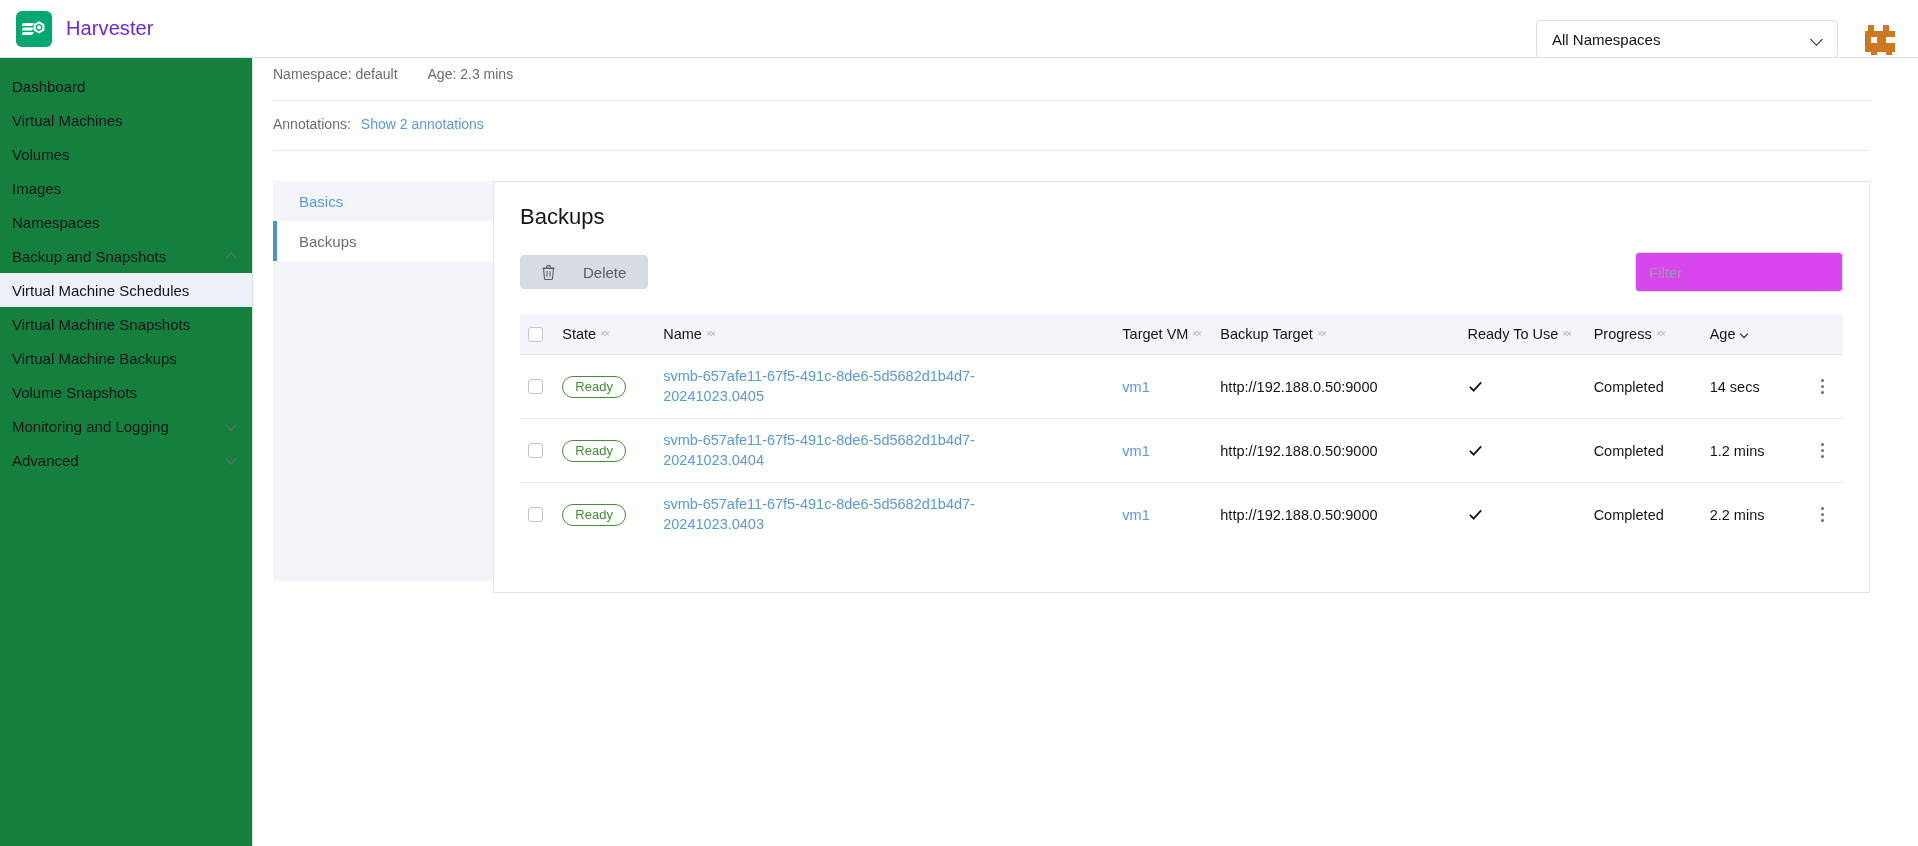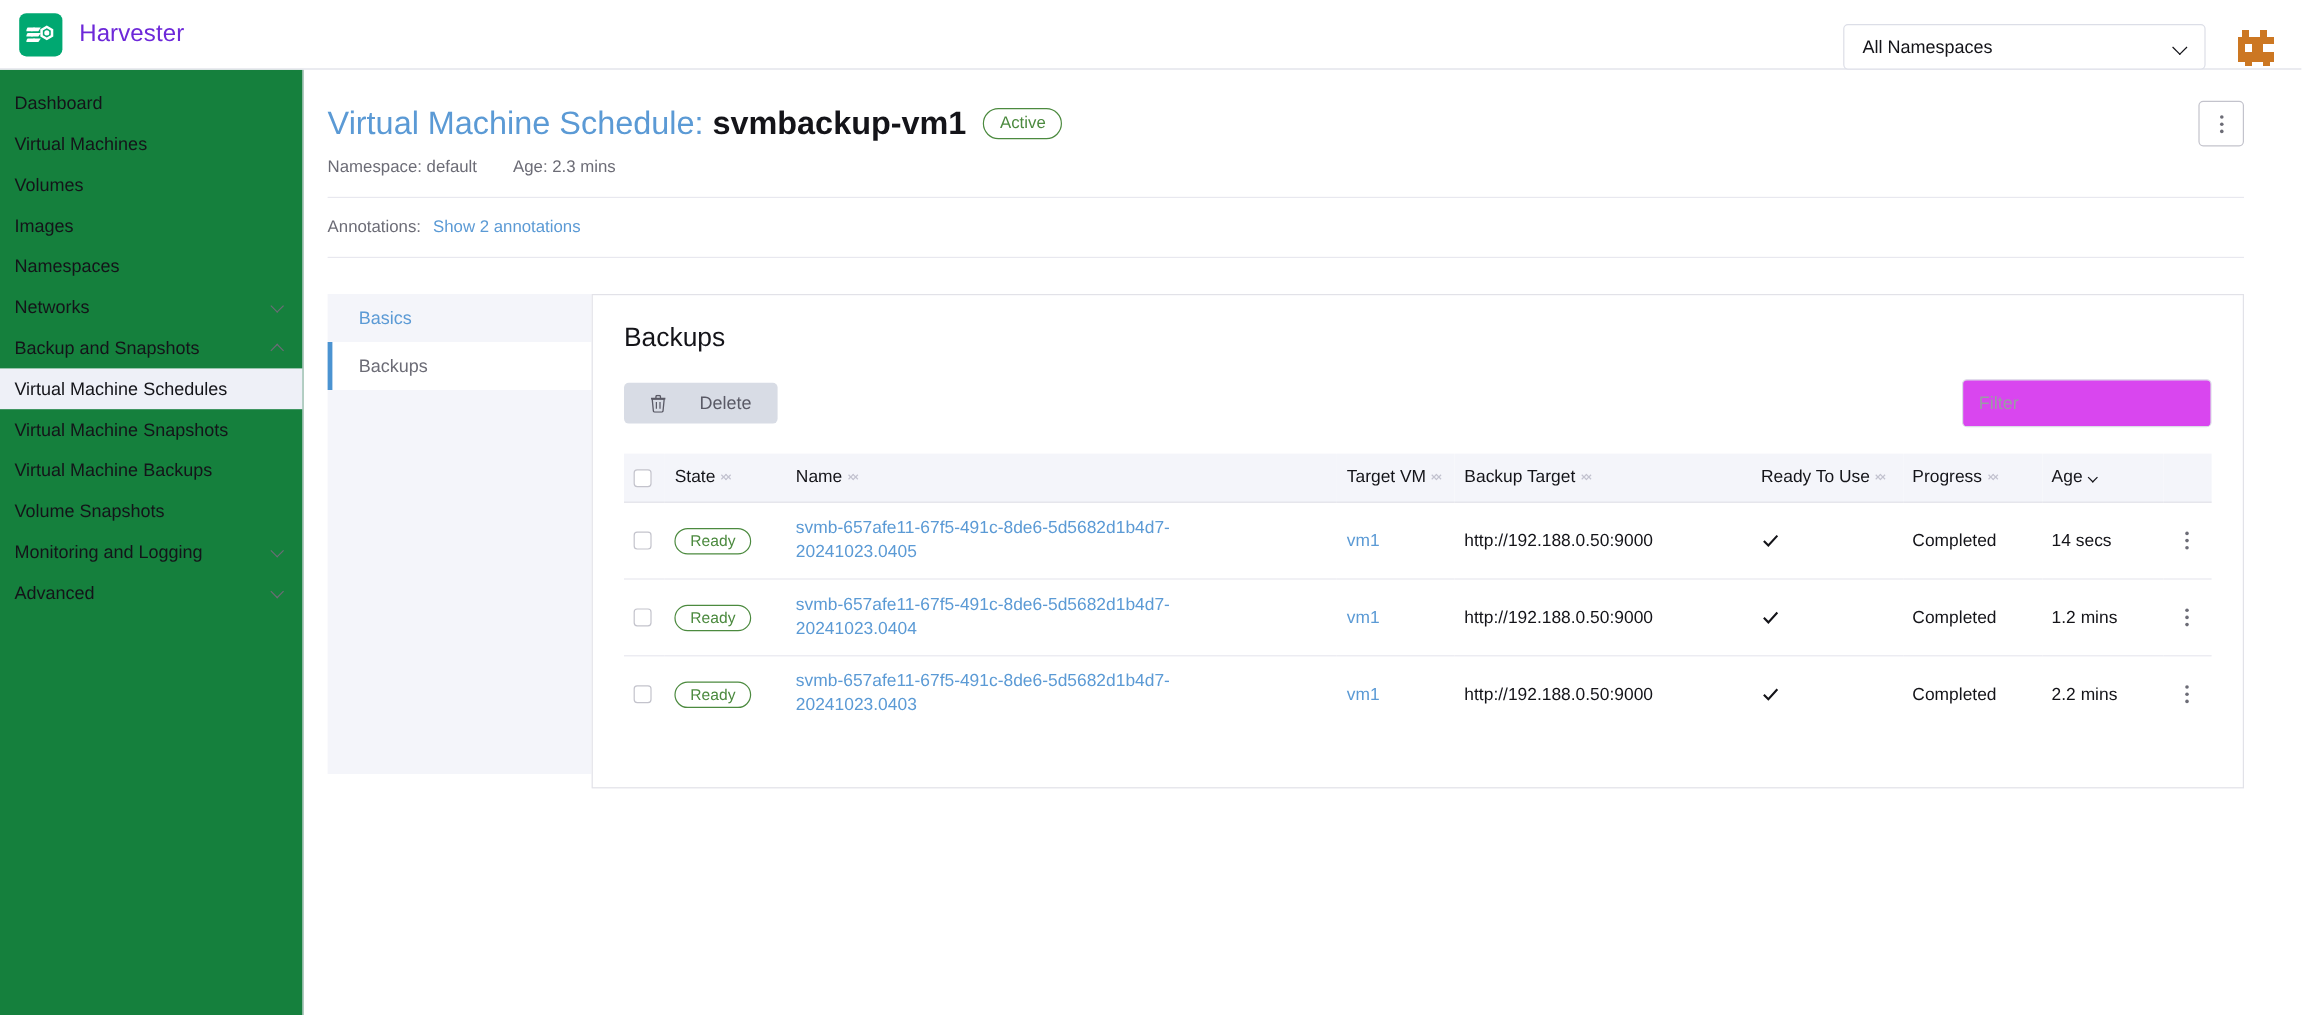--- a/index.html
+++ b/index.html
@@ -263,24 +263,20 @@
       <div class="nav-item link">
         <span class="lbl">Volumes</span>
       </div>
       <div class="nav-item link">
         <span class="lbl">Images</span>
       </div>
       <div class="nav-item link">
         <span class="lbl">Namespaces</span>
       </div>
       <div class="nav-item group">
-        <span class="lbl">Networks</span>
-        <span class="nav-chev"></span>
-      </div>
-      <div class="nav-item group">
         <span class="lbl">Backup and Snapshots</span>
         <span class="nav-chev up"></span>
       </div>
       <div class="nav-item child active">
         <span class="lbl">Virtual Machine Schedules</span>
       </div>
       <div class="nav-item child">
         <span class="lbl">Virtual Machine Snapshots</span>
       </div>
       <div class="nav-item child">
@@ -295,34 +291,20 @@
       </div>
       <div class="nav-item group">
         <span class="lbl">Advanced</span>
         <span class="nav-chev"></span>
       </div>
     </nav>
 
   <main class="main">
     <div class="main-inner">
 
-      <div class="title-row">
-        <h1 class="title">
-          <span class="link">Virtual Machine Schedule:</span>
-          <span class="name">svmbackup-vm1</span>
-        </h1>
-        <span class="badge-active">Active</span>
-        <button class="actions-btn">
-          <span class="kebab">
-              <i></i>
-              <i></i>
-              <i></i>
-            </span>
-        </button>
-      </div>
 
       <div class="meta-row">
         <span>Namespace: default</span>
         <span>Age: 2.3 mins</span>
       </div>
 
       <div class="ann-row">
         <span>Annotations:</span>
         <span class="link">Show 2 annotations</span>
       </div>

